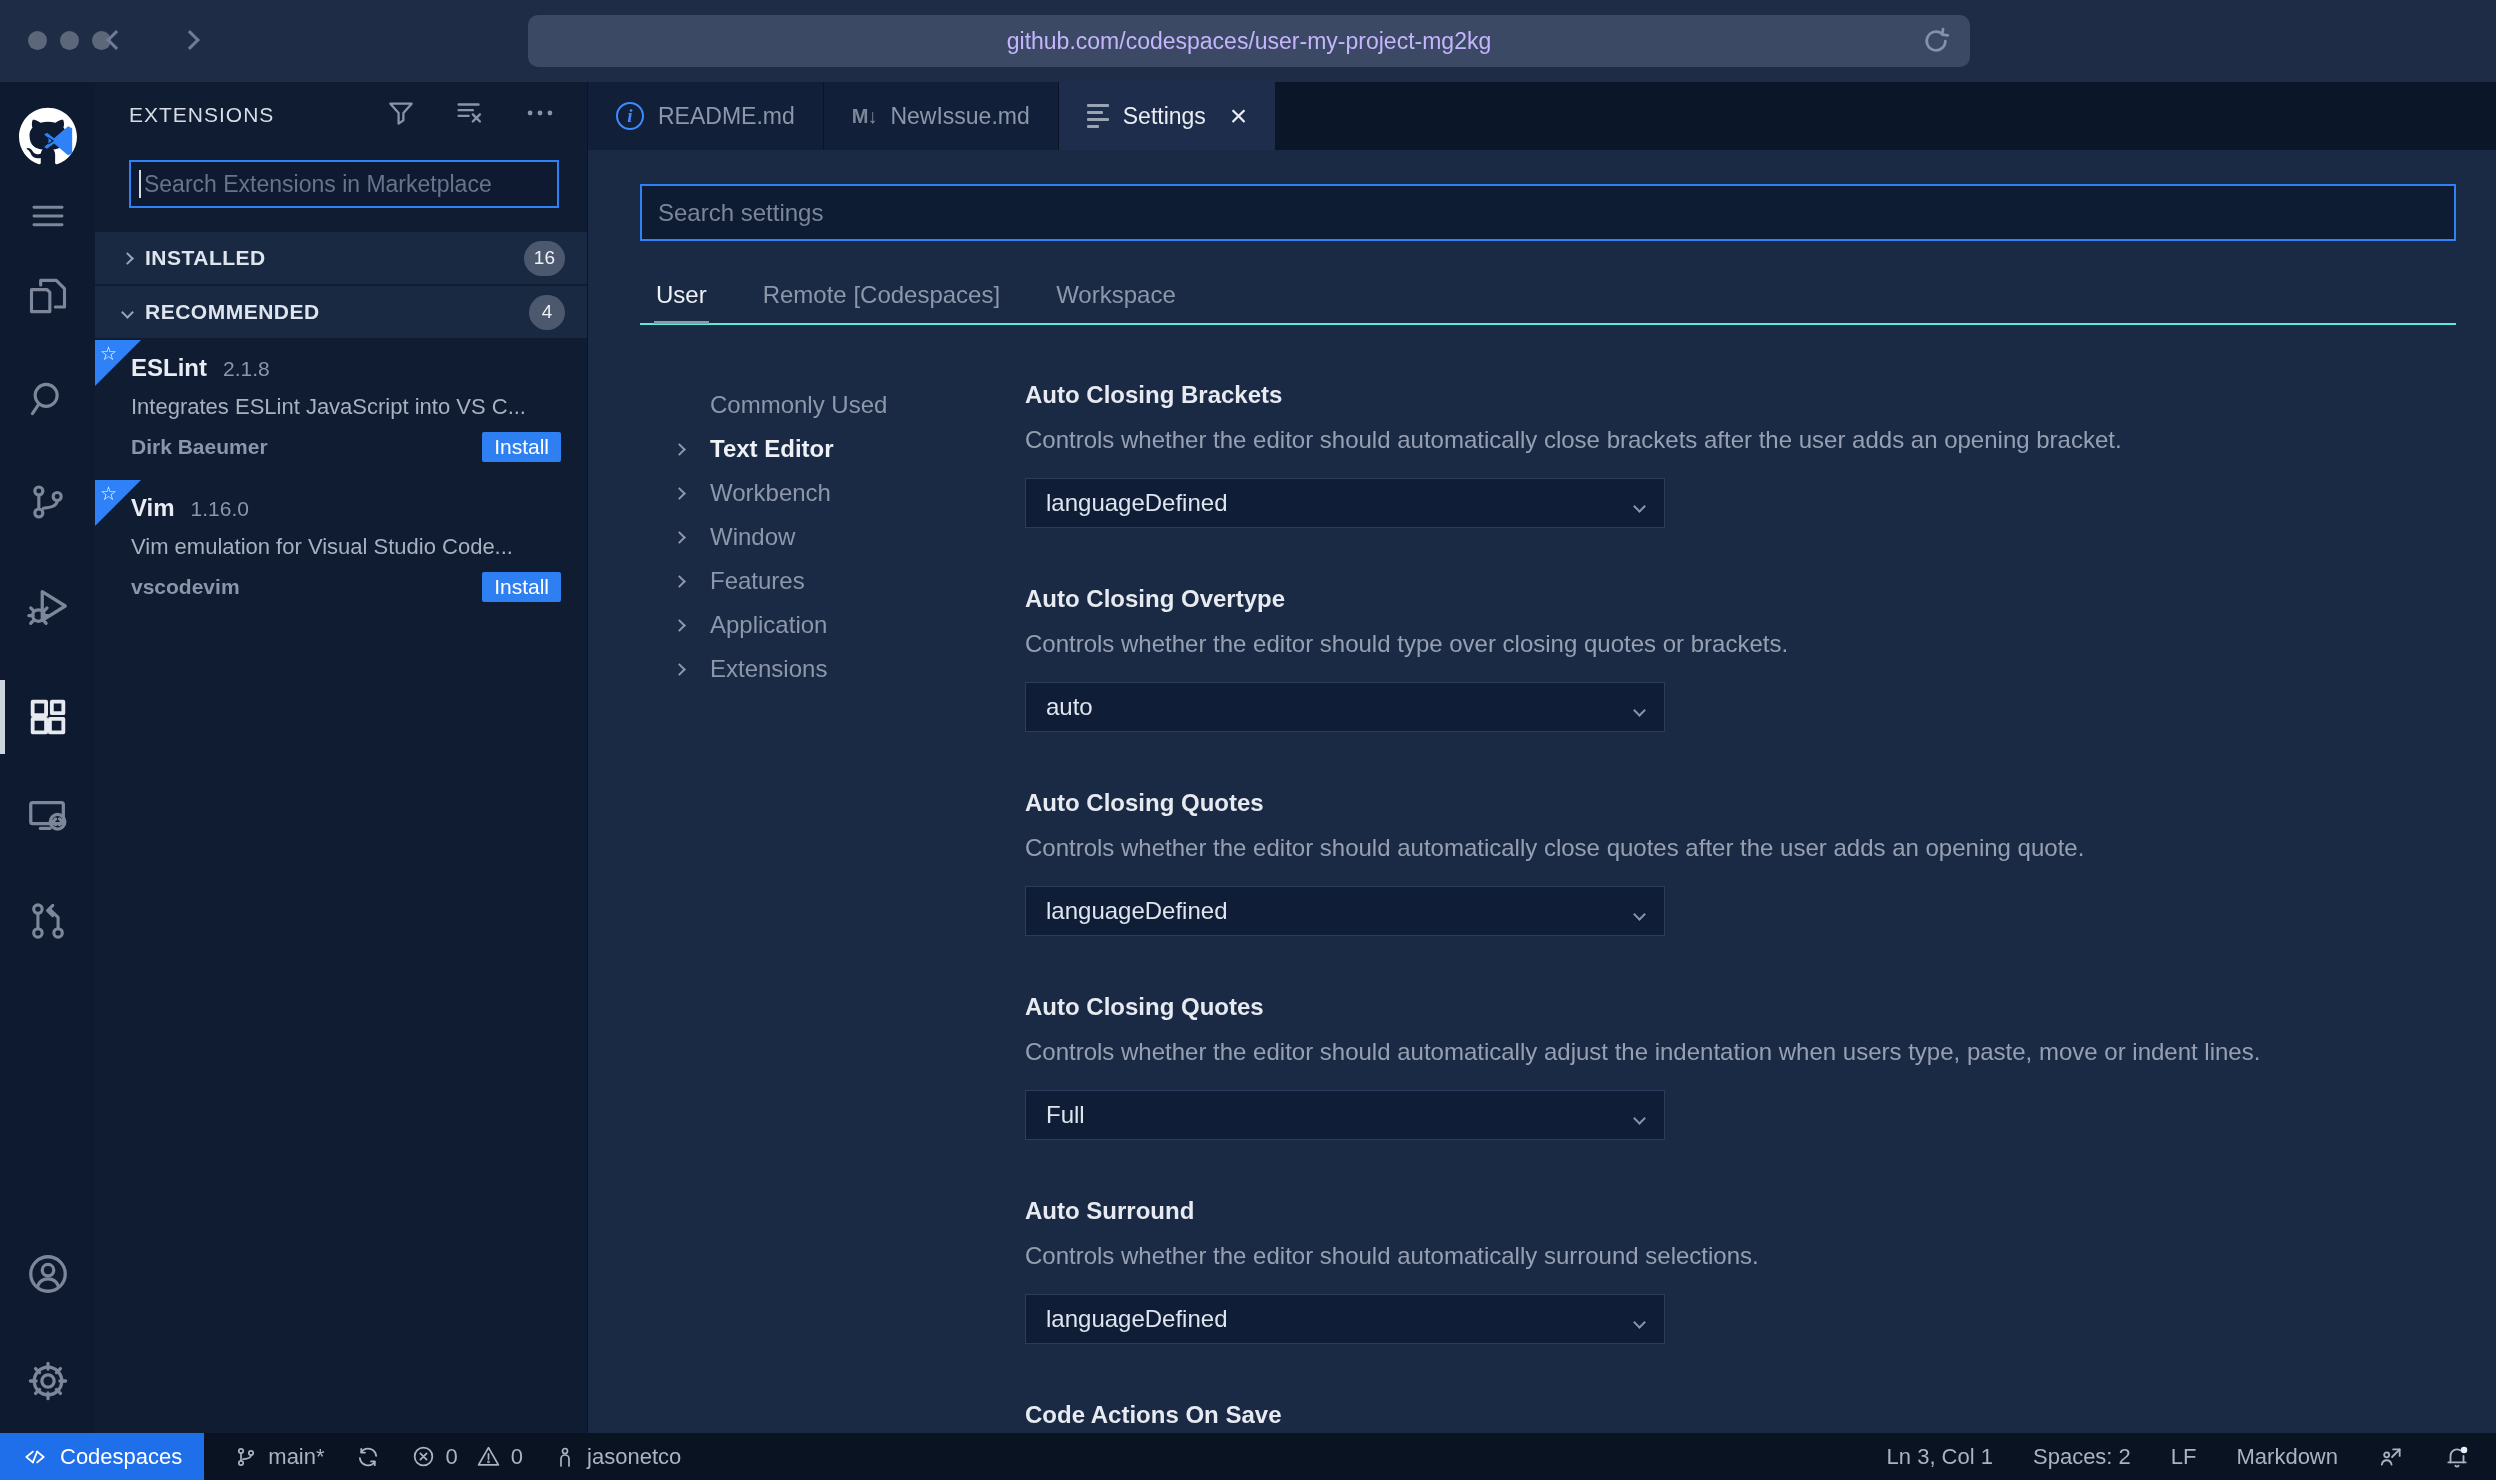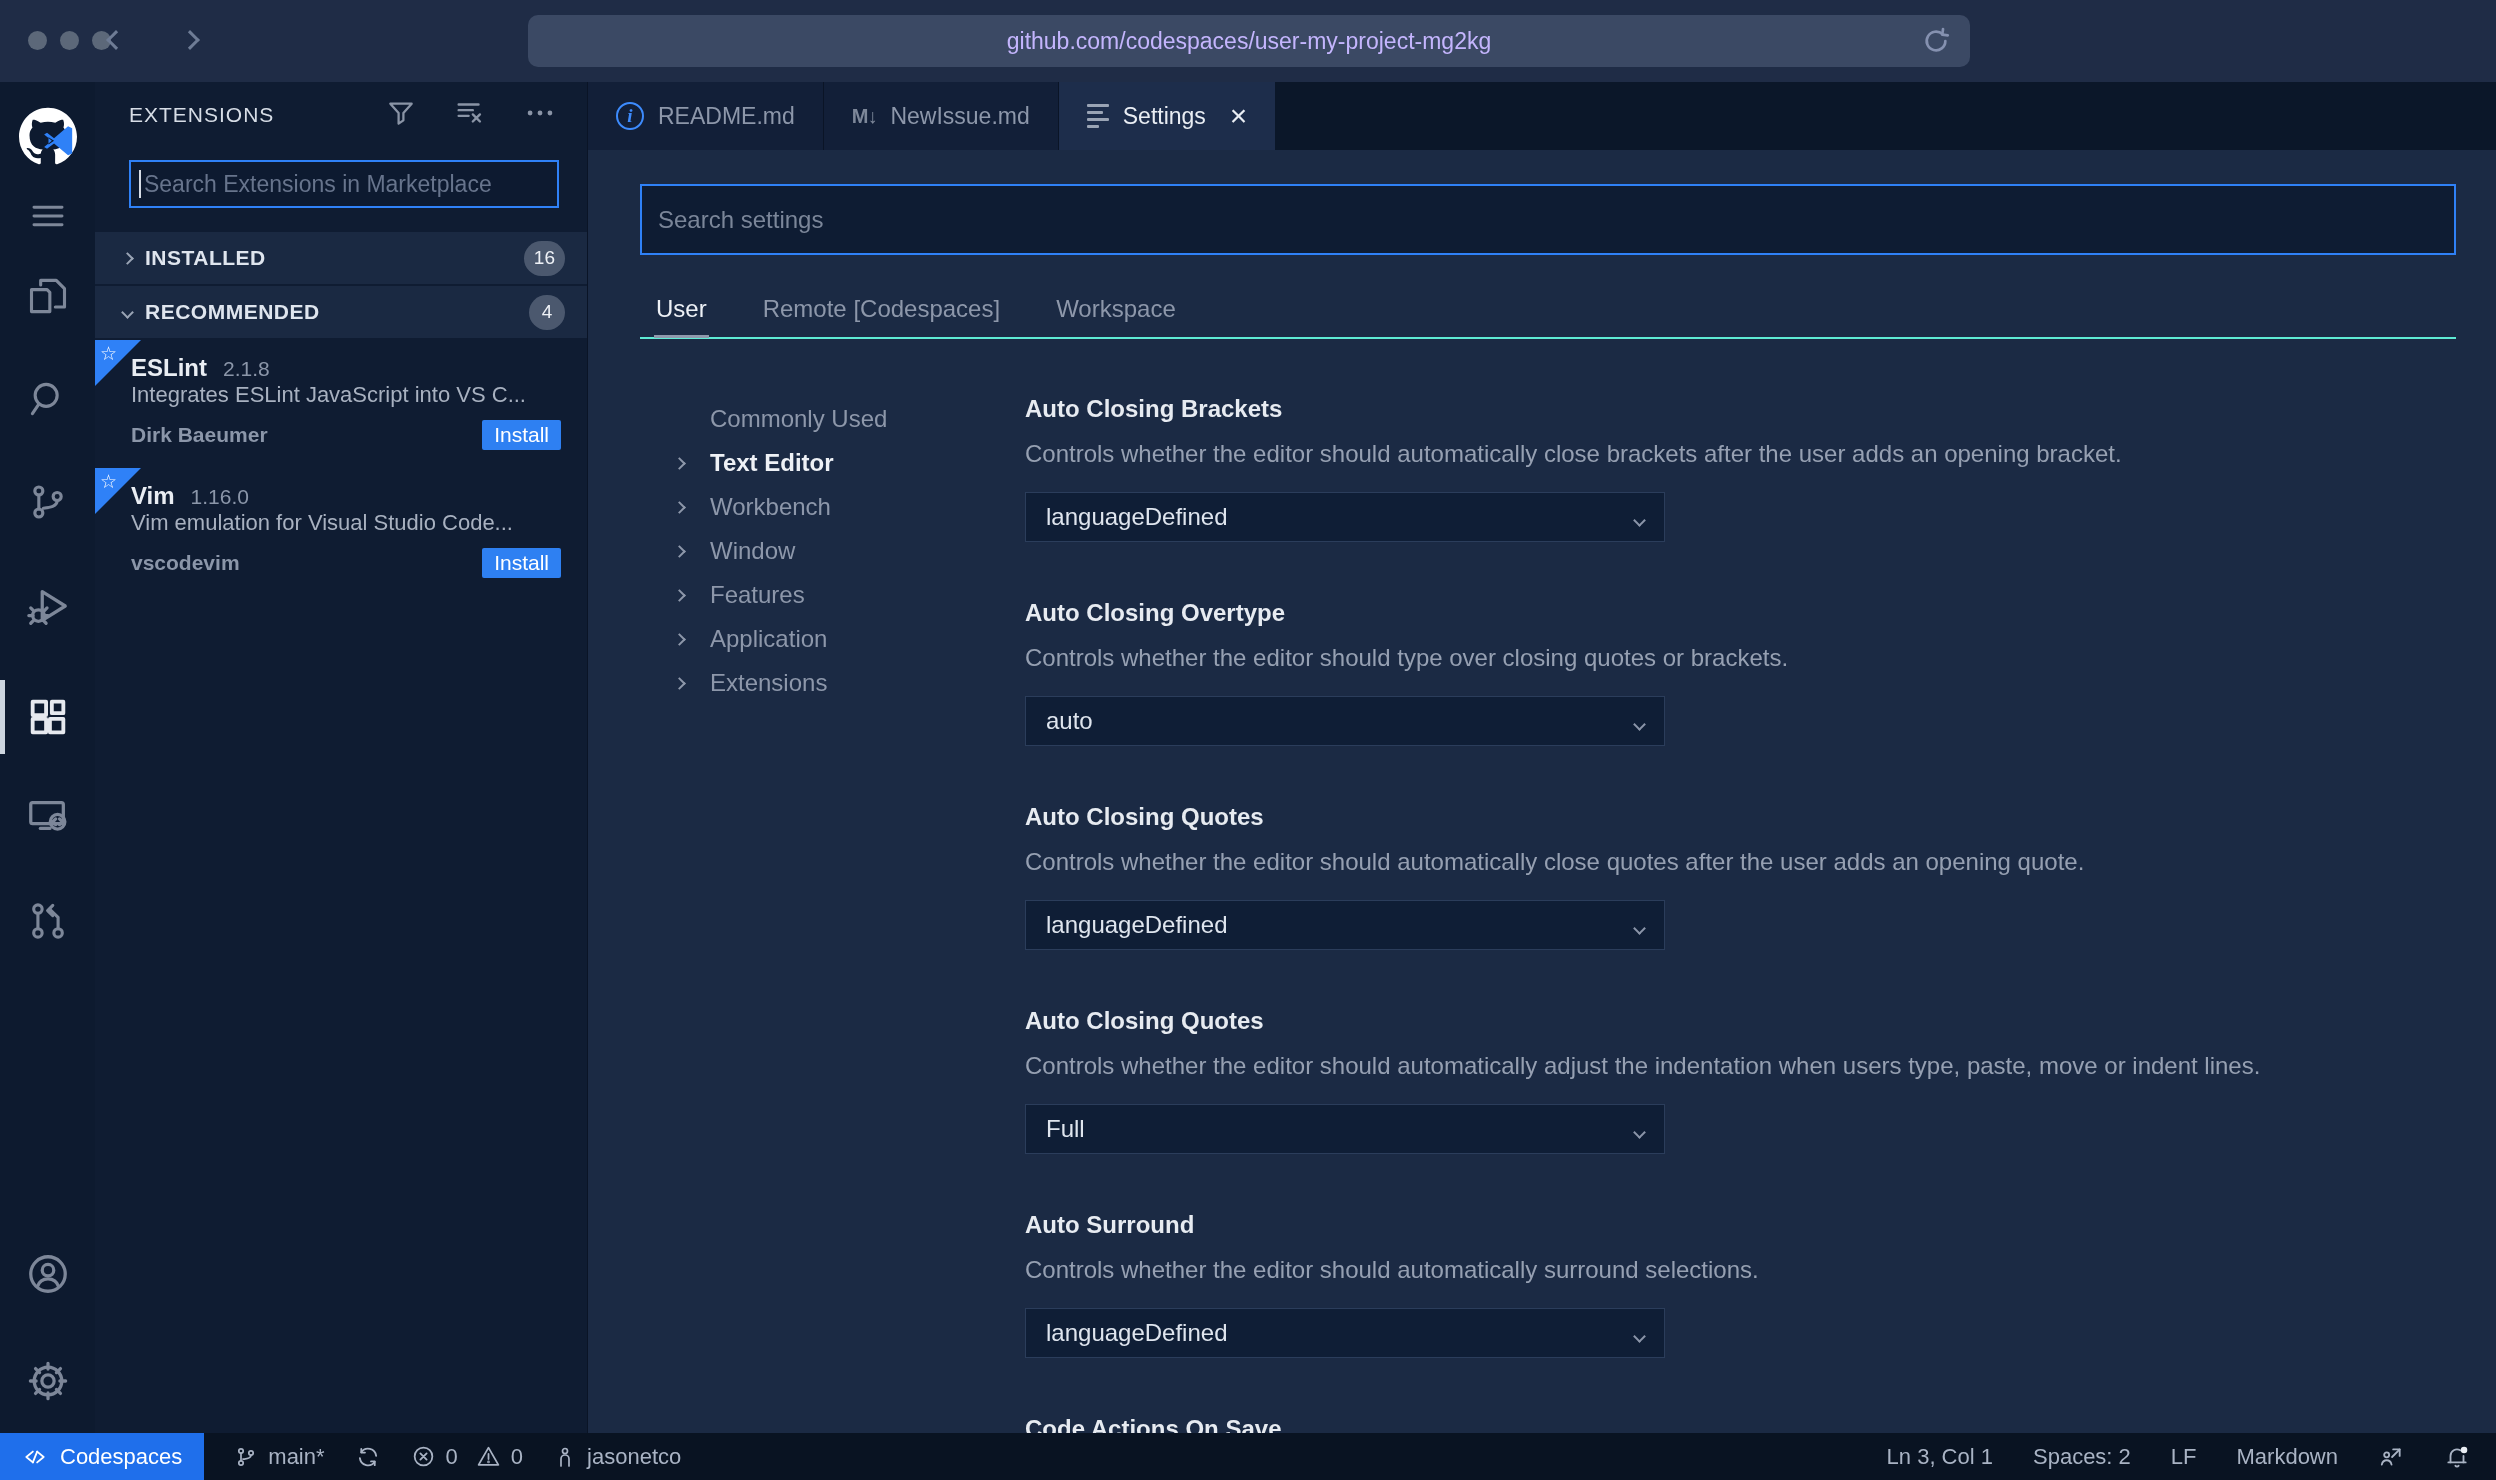--- a/index.html
+++ b/index.html
@@ -45,21 +45,21 @@
   .sb-section .chevbox { width:36px; color:#9aa4b5; display:flex; justify-content:center; }
   .sb-section .lbl { font-weight:bold; font-size:21px; letter-spacing:.5px; }
   .badge { margin-left:auto; background:#4b586e; color:#eef1f6; font-size:19px; border-radius:18px;
     min-width:36px; height:35px; display:flex; align-items:center; justify-content:center; padding:0 10px; }
   .ext-item { position:relative; padding:14px 26px 18px 36px; }
   .ribbon { position:absolute; left:0; top:0; width:0; height:0; border-top:46px solid #2f81f7; border-right:46px solid transparent; }
   .ribbon span { position:absolute; top:-44px; left:5px; color:#fff; font-size:19px; }
   .ext-line1 { display:flex; align-items:baseline; gap:16px; }
   .ext-name { color:#e9edf3; font-size:24px; font-weight:bold; }
   .ext-ver { color:#8b96a9; font-size:21px; }
-  .ext-desc { color:#a8b1c0; font-size:22px; white-space:nowrap; overflow:hidden; max-width:430px; }
+  .ext-desc { color:#a8b1c0; font-size:22px; margin-top:12px; white-space:nowrap; overflow:hidden; max-width:430px; }
   .ext-line3 { display:flex; align-items:center; margin-top:12px; }
   .ext-pub { color:#8b96a9; font-size:21px; font-weight:bold; }
   .install { margin-left:auto; background:#2e80f2; color:#fff; font-size:21px; padding:3px 12px; border-radius:2px; }
 
   
   .main { flex:1; display:flex; flex-direction:column; min-width:0; }
   .tabbar { height:68px; background:#0b1729; display:flex; flex:none; }
   .tab { display:flex; align-items:center; padding:0 28px; gap:14px; background:#121f38;
     border-right:1px solid #0a1426; color:#8d97aa; font-size:23px; }
   .tab.active { background:#1d2d4b; color:#e9edf3; border-right:none; }
@@ -67,21 +67,21 @@
     font-size:19px; font-weight:bold; display:flex; align-items:center; justify-content:center; font-family:"Liberation Serif", serif; font-style:italic; }
   .md-ic { color:#7d8799; font-size:20px; font-weight:bold; letter-spacing:-1px; }
   .setlist-ic { display:flex; flex-direction:column; gap:4px; }
   .setlist-ic i { display:block; height:3px; background:#9aa4b5; border-radius:1px; }
   .setlist-ic i:nth-child(1){width:22px;} .setlist-ic i:nth-child(2){width:16px;}
   .setlist-ic i:nth-child(3){width:22px;} .setlist-ic i:nth-child(4){width:12px;}
   .tab-close { color:#e9edf3; font-size:30px; line-height:1; margin-left:10px; }
 
   
   .editor { flex:1; background:#1b2a44; position:relative; overflow:hidden; padding:34px 40px 0 52px; }
-  .set-search { height:71px; border:2px solid #2f81f7; background:#0e1c33; display:flex; align-items:center; padding-left:16px; }
+  .set-search { height:57px; border:2px solid #2f81f7; background:#0e1c33; display:flex; align-items:center; padding-left:16px; }
   .set-search input { background:transparent; border:none; outline:none; width:100%; color:#cfd6e2; font-size:24px;
     font-family:"Liberation Sans", sans-serif; }
   .set-search input::placeholder { color:#7b8699; }
   .scopes { display:flex; gap:52px; margin-top:30px; padding-left:14px; border-bottom:2px solid #5eead4; }
   .scope { font-size:24px; color:#8d97aa; padding:10px 2px 14px; position:relative; }
   .scope.active { color:#eef1f6; }
   .scope.active:after { content:""; position:absolute; left:0; right:0; bottom:-1px; height:3px; background:#8e99ac; }
   .set-body { display:flex; }
   .toc { width:385px; flex:none; padding:58px 0 0 24px; }
   .toc-item { display:flex; align-items:center; height:44px; color:#8d97aa; font-size:24px; gap:16px; }

